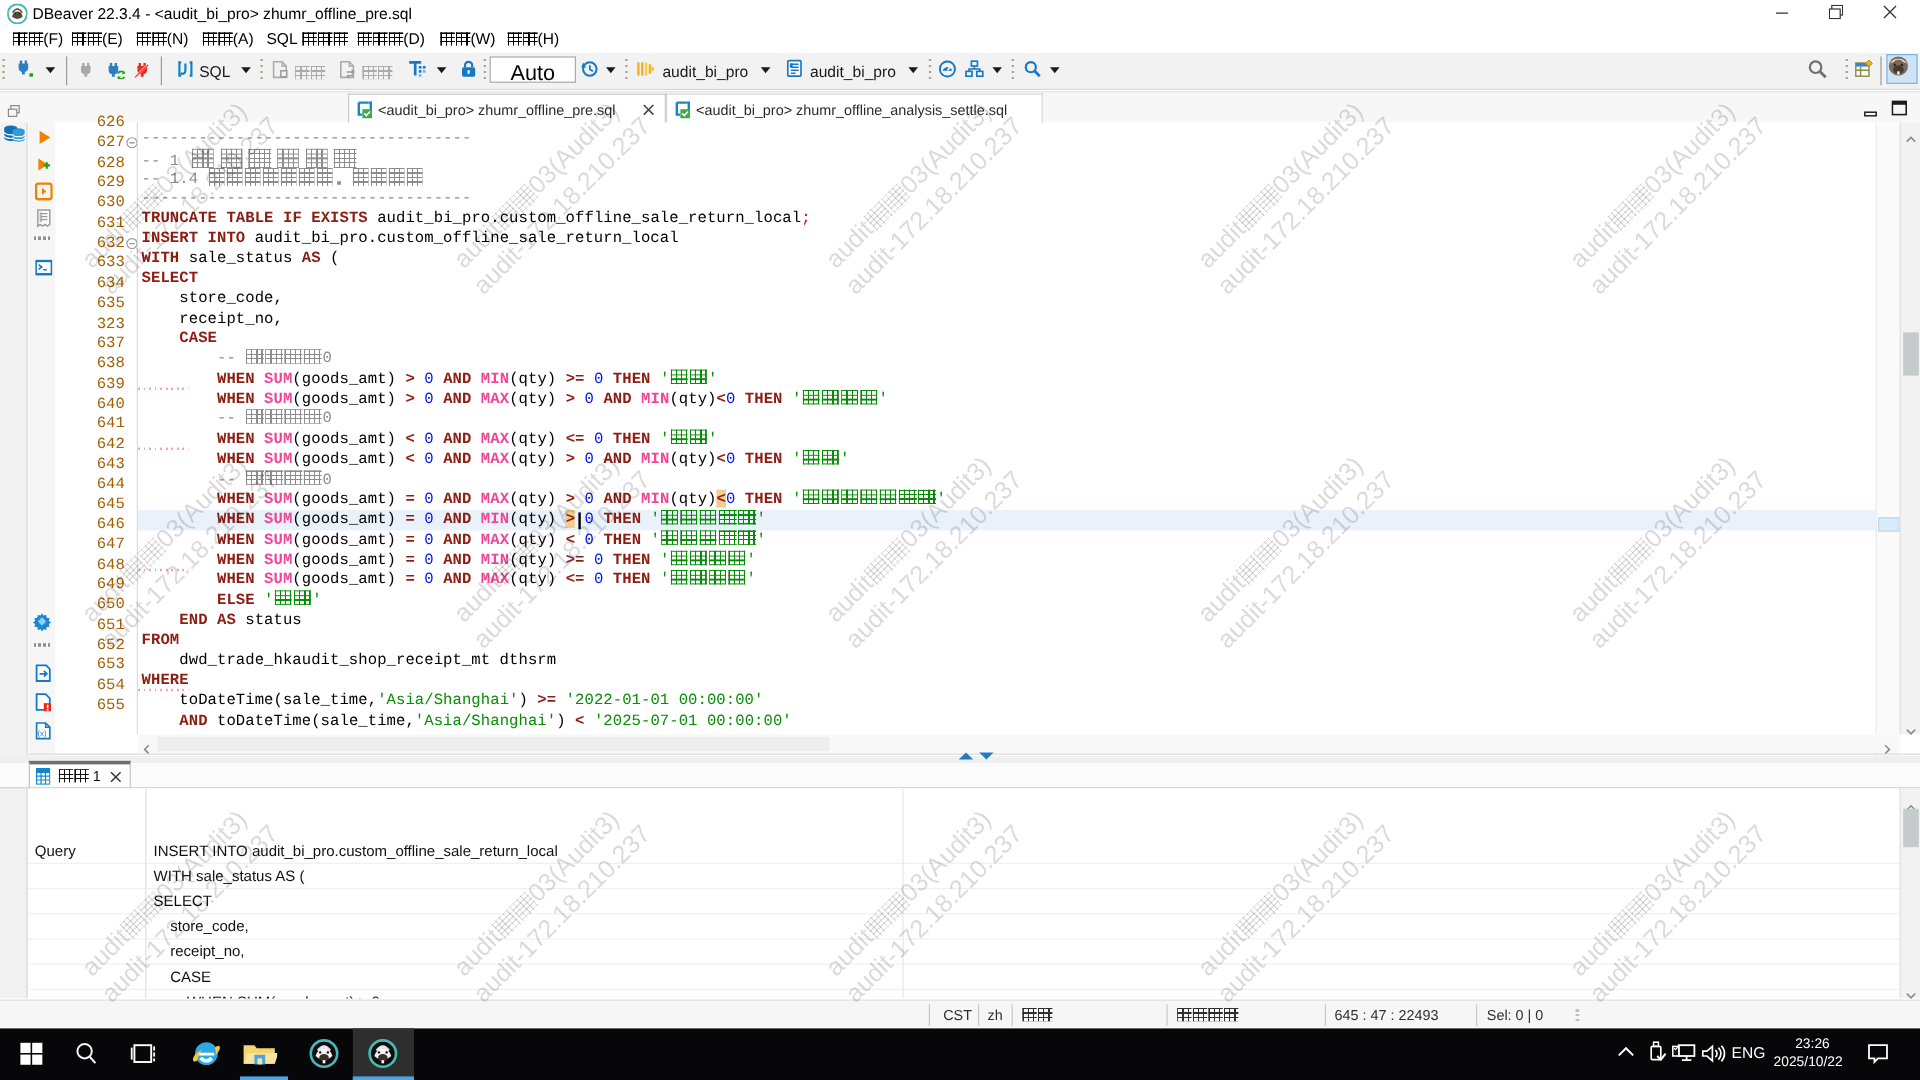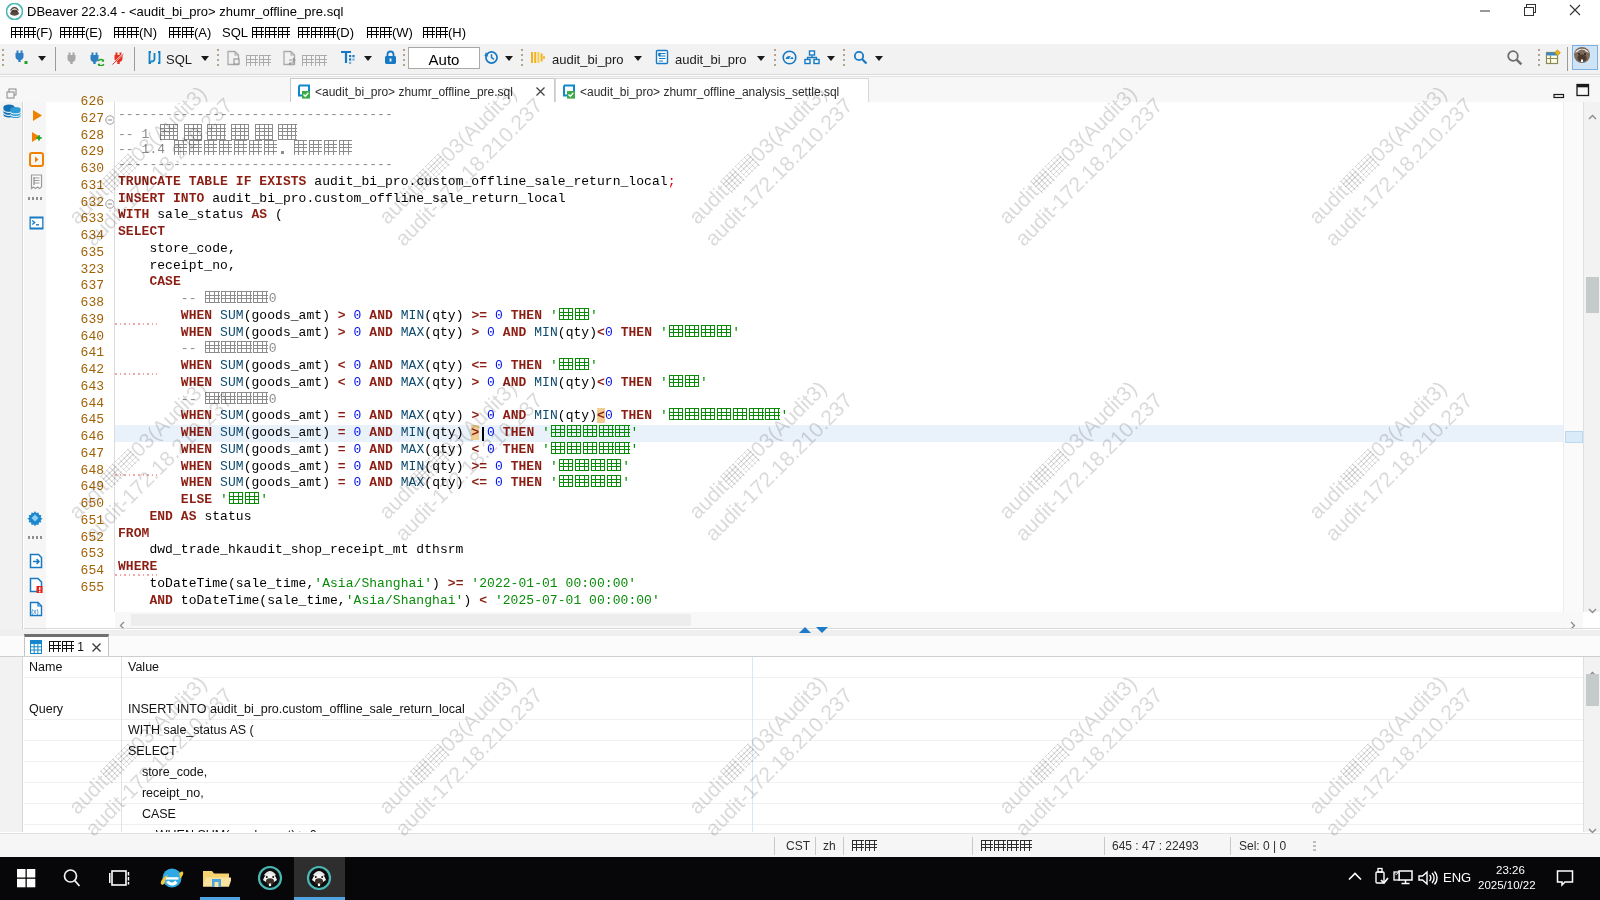--- a/index.html
+++ b/index.html
@@ -28,21 +28,21 @@
 .tab .tx{position:absolute;left:24px;top:6px;white-space:nowrap}
 
 #main{position:absolute;left:0;top:102px;width:1600px;height:528px;background:#fff}
 #lstrip{position:absolute;left:0;top:102px;width:23px;height:730px;background:#f2f2f2;border-right:1px solid #d7d7d7}
 #etb{position:absolute;left:24px;top:102px;width:22px;height:528px;background:#f6f6f6}
 #ruler{position:absolute;left:47px;top:94px;width:57px;text-align:right;font:13px "Liberation Mono",monospace;line-height:16.75px;color:#a16207}
 #rulsep{position:absolute;left:114px;top:102px;width:1px;height:510px;background:#dcdcdc}
 #code{position:absolute;left:118px;top:106.9px;font:13px "Liberation Mono",monospace;line-height:16.75px;color:#000;letter-spacing:.05px;white-space:pre}
 .cl{height:16.75px}
 b.k{color:#8c1d12;font-weight:bold}
-b.f{color:#0c4a6e;font-weight:normal}
+b.f{color:#ec4899;font-weight:bold}
 .n{color:#0012f0}
 .s{color:#088c08}
 .c{color:#8c8c8c}
 .r{color:#e60000}
 .hl{background:#f2cd90}
 #curline{position:absolute;left:115px;top:425.1px;width:1467px;height:16.75px;background:#e9f1fb}
 #cursor{position:absolute;left:482px;top:426.5px;width:2px;height:14px;background:#000}
 .redmark{position:absolute;width:42px;height:2px;background:repeating-linear-gradient(to right,rgba(235,110,110,.6) 0 1.6px,transparent 1.6px 4.6px)}
 #ovr{position:absolute;left:1563px;top:102px;width:20px;height:528px;background:#fafafa;border-left:1px solid #ececec}
 #vsb{position:absolute;left:1583px;top:102px;width:17px;height:510px;background:#f2f2f2;border-left:1px solid #e0e0e0}
@@ -217,21 +217,21 @@
         <rect x="9" y="11.8" width="2.2" height="2.2" opacity=".55"></rect>
       </g>
     </svg></div>
 <div class="darr" style="left:364px;top:56px"></div>
  <div class="ab" style="left:384px;top:50px;"><svg width="13" height="15" viewBox="0 0 13 15" style="">
       <rect x="1" y="6" width="11" height="8" rx="1.4" fill="#1779c4"></rect>
       <path d="M3.5 6 V4.5 a3 3 0 0 1 6 0 V6" stroke="#1779c4" stroke-width="1.8" fill="none"></path>
       <rect x="5.6" y="8.5" width="1.8" height="3" fill="#fff"></rect>
     </svg></div>
  <div class="dsep" style="left:403px"></div>
- <div class="ab" style="left:408px;top:47px;width:72px;height:22px;background:#fff;border:1px solid #a9a9a9;text-align:center;font-size:15px;padding-top:3px">Auto</div>
+ <div class="ab" style="left:408px;top:47px;width:72px;height:22px;background:#fff;border:1px solid #a9a9a9;text-align:center;font-size:18px;padding-top:3px">Auto</div>
  <div class="ab" style="left:483px;top:50px;"><svg width="16" height="15" viewBox="0 0 16 15" style="">
       <circle cx="8.5" cy="7.5" r="5.6" stroke="#1779c4" stroke-width="1.7" fill="none"></circle>
       <path d="M8.5 4.3 v3.4 l2.6 1.6" stroke="#1779c4" stroke-width="1.5" fill="none"></path>
       <path d="M3 2 l-1.6 4 4 .4z" fill="#1779c4"></path>
     </svg></div>
 <div class="darr" style="left:505px;top:56px"></div>
  <div class="dsep" style="left:521px"></div>
  <div class="ab" style="left:530px;top:50px;"><svg width="15" height="15" viewBox="0 0 15 15" style="">
       <g>
         <rect x="1" y="2" width="2" height="11" fill="#f3b21b"></rect>
@@ -466,24 +466,20 @@
           <rect x="0.5" y="0.5" width="11" height="3.1" fill="#1287cc"></rect>
         </svg></div>
       <span class="ab" style="left:23px;top:3px"><i class="cu"></i><i class="cu"></i> 1</span>
       <svg width="11" height="11" viewBox="0 0 11 11" style="position:absolute;left:66px;top:5px">
         <path d="M1.5 1.5 L9.5 9.5 M9.5 1.5 L1.5 9.5" stroke="#3a3a3a" stroke-width="1.3"></path>
       </svg>
     </div>
  <div id="pline"></div>
 </div>
 <div id="panel">
- <div class="prow" style="top:0">
-      <span class="pn">Name</span>
-      <span class="pv">Value</span>
-    </div>
  <div class="prow" style="top:42px">
       <span class="pn">Query</span>
       <span class="pv">INSERT INTO audit_bi_pro.custom_offline_sale_return_local</span>
     </div>
  <div class="prow" style="top:63px">
       <span class="pv">WITH sale_status AS (</span>
     </div>
  <div class="prow" style="top:84px">
       <span class="pv">SELECT</span>
     </div>

